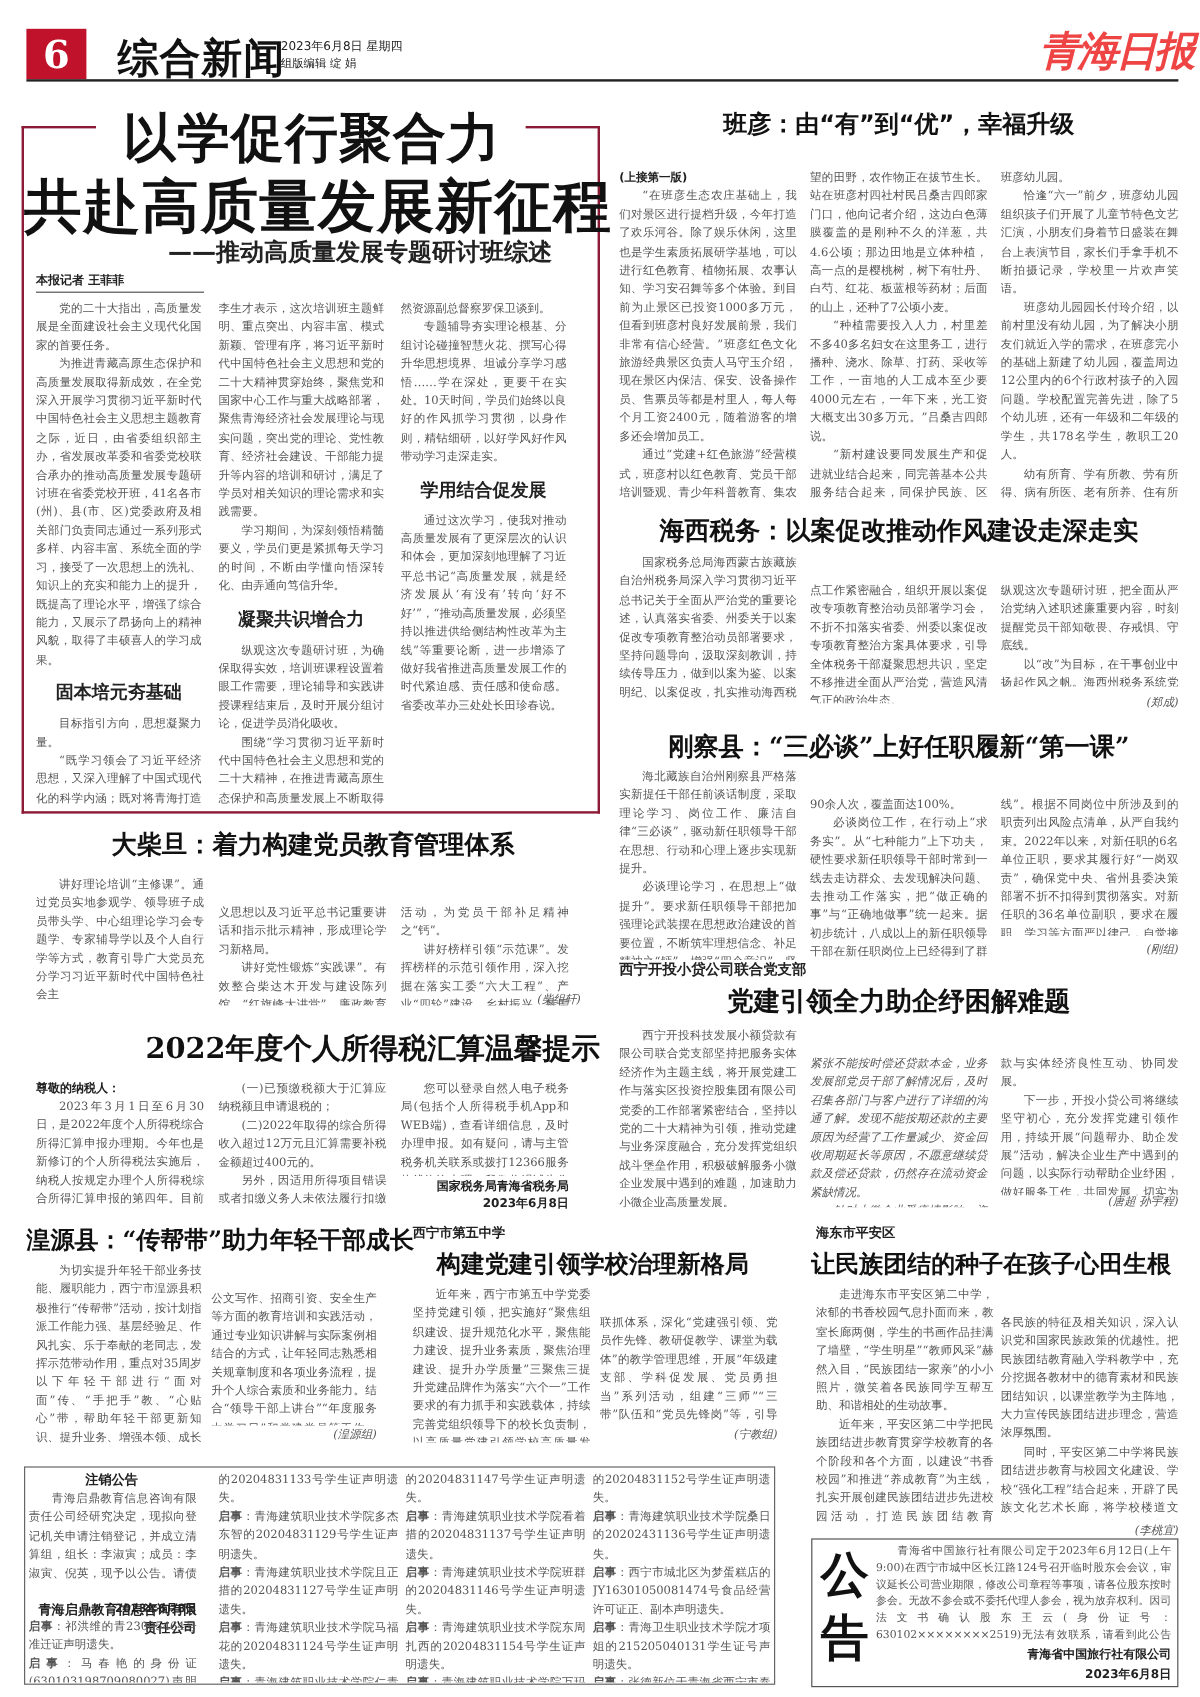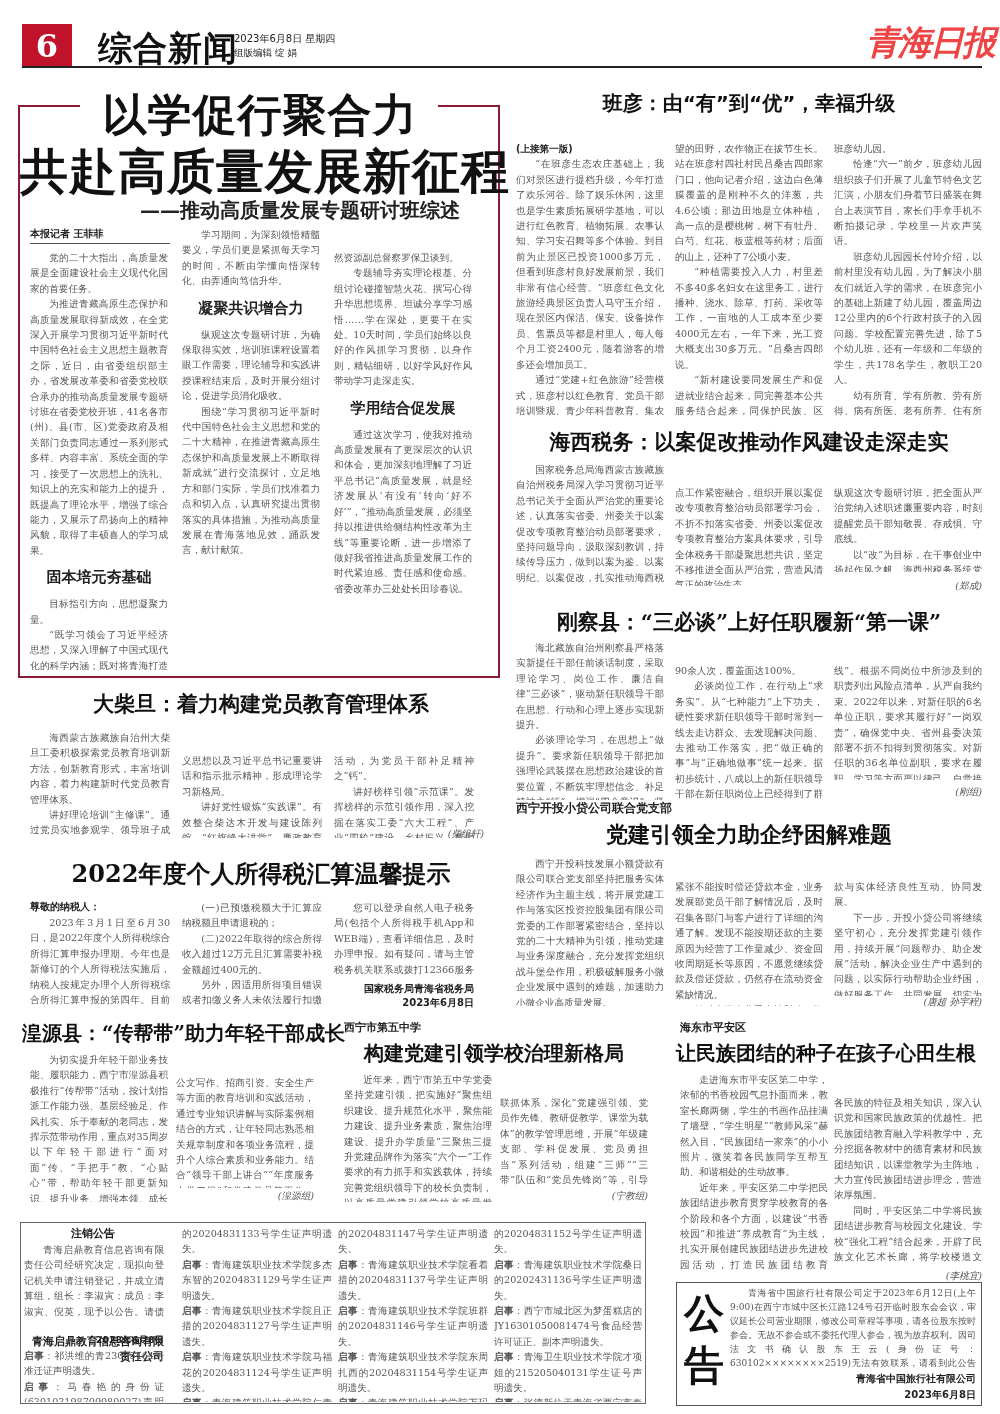--- a/index.html
+++ b/index.html
@@ -54,20 +54,21 @@
 <div class="abs txt" style="left:30px;top:250px;width:138px;height:420px;">
   <p>党的二十大指出，高质量发展是全面建设社会主义现代化国家的首要任务。</p>
   <p>为推进青藏高原生态保护和高质量发展取得新成效，在全党深入开展学习贯彻习近平新时代中国特色社会主义思想主题教育之际，近日，由省委组织部主办，省发展改革委和省委党校联合承办的推动高质量发展专题研讨班在省委党校开班，41名各市(州)、县(市、区)党委政府及相关部门负责同志通过一系列形式多样、内容丰富、系统全面的学习，接受了一次思想上的洗礼、知识上的充实和能力上的提升，既提高了理论水平，增强了综合能力，又展示了昂扬向上的精神风貌，取得了丰硕喜人的学习成果。</p>
   <p class="subhead sans">固本培元夯基础</p>
   <p>目标指引方向，思想凝聚力量。</p>
   <p>“既学习领会了习近平经济思想，又深入理解了中国式现代化的科学内涵；既对将青海打造成青藏高原生态文明高地和着力打造国家清洁能源产业高地有了深入细致的了解，又对天津推动高质量发展、坚持科教兴市人才强市发展战略进行了学习；既有天津智算中心、清华大学天津电子信息研究院专家学者们的现场教学，又有人工智能助力天津迈向高质量发展新征程的体验式教学……”</p>
 
 </div>
 
 <div class="abs txt" style="left:182px;top:227px;width:138px;height:443px;">
+  <p class="ni">李生才表示，这次培训班主题鲜明、重点突出、内容丰富、模式新颖、管理有序，将习近平新时代中国特色社会主义思想和党的二十大精神贯穿始终，聚焦党和国家中心工作与重大战略部署，聚焦青海经济社会发展理论与现实问题，突出党的理论、党性教育、经济社会建设、干部能力提升等内容的培训和研讨，满足了学员对相关知识的理论需求和实践需要。</p>
   <p>学习期间，为深刻领悟精髓要义，学员们更是紧抓每天学习的时间，不断由学懂向悟深转化、由弄通向笃信升华。</p>
   <p class="subhead sans">凝聚共识增合力</p>
   <p>纵观这次专题研讨班，为确保取得实效，培训班课程设置着眼工作需要，理论辅导和实践讲授课程结束后，及时开展分组讨论，促进学员消化吸收。</p>
   <p>围绕“学习贯彻习近平新时代中国特色社会主义思想和党的二十大精神，在推进青藏高原生态保护和高质量发展上不断取得新成就”进行交流探讨，立足地方和部门实际，学员们找准着力点和切入点，认真研究提出贯彻落实的具体措施，为推动高质量发展在青海落地见效，踊跃发言，献计献策。</p>
 
 </div>
 
 <div class="abs txt" style="left:334px;top:227px;width:138px;height:443px;">
   <p class="ni">然资源副总督察罗保卫谈到。</p>
   <p>专题辅导夯实理论根基、分组讨论碰撞智慧火花、撰写心得升华思想境界、坦诚分享学习感悟……学在深处，更要干在实处。10天时间，学员们始终以良好的作风抓学习贯彻，以身作则，精钻细研，以好学风好作风带动学习走深走实。</p>
@@ -122,34 +123,33 @@
   <p>必谈岗位工作，在行动上“求务实”。从“七种能力”上下功夫，硬性要求新任职领导干部时常到一线去走访群众、去发现解决问题、去推动工作落实，把“做正确的事”与“正确地做事”统一起来。据初步统计，八成以上的新任职领导干部在新任职岗位上已经得到了群众认可和支持，其他新任职领导干部，正在调整工作状态，各项工作“渐入佳境”。</p>
 
 </div>
 <div class="abs txt" style="left:834px;top:640px;width:148px;height:140px;">
   <p class="ni">线”。根据不同岗位中所涉及到的职责列出风险点清单，从严自我约束。2022年以来，对新任职的6名单位正职，要求其履行好“一岗双责”，确保党中央、省州县委决策部署不折不扣得到贯彻落实。对新任职的36名单位副职，要求在履职、学习等方面严以律己，自觉接受监督，带头维护制度权威，做制度执行的表率，坚决克服形式主义、官僚主义和弄虚作假行为，守住纪律和规矩的底线。</p>
 </div>
 <div class="abs txt byline-r" style="left:900px;top:784px;width:82px;">(刚组)</div>
 
 <div class="abs headline serif" style="left:22px;top:690px;width:478px;font-size:21px;">大柴旦：着力构建党员教育管理体系</div>
 <div class="abs txt" style="left:30px;top:730px;width:140px;height:108px;">
-  <p>海西蒙古族藏族自治州大柴旦工委积极探索党员教育培训新方法，创新教育形式，丰富培训内容，着力构建新时代党员教育管理体系。</p>
   <p>讲好理论培训“主修课”。通过党员实地参观学、领导班子成员带头学、中心组理论学习会专题学、专家辅导学以及个人自行学等方式，教育引导广大党员充分学习习近平新时代中国特色社会主</p>
 </div>
 <div class="abs txt" style="left:182px;top:730px;width:140px;height:108px;">
   <p class="ni">义思想以及习近平总书记重要讲话和指示批示精神，形成理论学习新格局。</p>
   <p>讲好党性锻炼“实践课”。有效整合柴达木开发与建设陈列馆、“红旗峰大讲堂”、廉政教育警示基地等红色教育基地，创新开设“红色课堂”，结合党的二十大精神宣讲、“百名干部下乡”、助企暖企春风行动等活动，各级党员领导干部深入基层开展形式多样的宣讲</p>
 </div>
 <div class="abs txt" style="left:334px;top:730px;width:140px;height:108px;">
   <p class="ni">活动，为党员干部补足精神之“钙”。</p>
   <p>讲好榜样引领“示范课”。发挥榜样的示范引领作用，深入挖掘在落实工委“六大工程”、产业“四轮”建设、乡村振兴、基层治理等各项工作中表现出色的先锋模范和优秀党员事迹，通过宣讲“身边榜样”讲述“身边故事”，激发广大党员干部担当作为的主动性和积极性。</p>
 </div>
 <div class="abs txt byline-r" style="left:400px;top:826px;width:84px;">(柴组轩)</div>
 
-<div class="abs headline serif" style="left:22px;top:858px;width:478px;font-size:24px;">2022年度个人所得税汇算温馨提示</div>
+<div class="abs headline serif" style="left:22px;top:858px;width:478px;font-size:24px;text-align:right;">2022年度个人所得税汇算温馨提示</div>
 <div class="abs sans bold" style="left:30px;top:900px;font-size:10px;">尊敬的纳税人：</div>
 <div class="abs txt" style="left:30px;top:915px;width:140px;height:92px;">
   <p>2023年3月1日至6月30日，是2022年度个人所得税综合所得汇算申报办理期。今年也是新修订的个人所得税法实施后，纳税人按规定办理个人所得税综合所得汇算申报的第四年。目前汇算申报办理期限临近尾声，请您及时办理汇算申报。如您符合下列情形之一的，及时办理汇算：</p>
 </div>
 <div class="abs txt" style="left:182px;top:900px;width:140px;height:107px;">
   <p>(一)已预缴税额大于汇算应纳税额且申请退税的；</p>
   <p>(二)2022年取得的综合所得收入超过12万元且汇算需要补税金额超过400元的。</p>
   <p>另外，因适用所得项目错误或者扣缴义务人未依法履行扣缴义务，造成2022年少申报或者未申报综合所得的，纳税人也应当依法据实办理汇算。</p>
 </div>
 <div class="abs txt" style="left:334px;top:900px;width:140px;height:80px;">
@@ -158,21 +158,21 @@
 </div>
 <div class="abs sans bold" style="left:334px;top:982px;width:140px;text-align:right;font-size:10px;">国家税务局青海省税务局</div>
 <div class="abs sans bold" style="left:334px;top:996px;width:140px;text-align:right;font-size:10px;">2023年6月8日</div>
 
 <div class="abs sans bold" style="left:516px;top:800px;font-size:12px;">西宁开投小贷公司联合党支部</div>
 <div class="abs headline serif" style="left:516px;top:820px;width:466px;font-size:22px;">党建引领全力助企纾困解难题</div>
 <div class="abs txt" style="left:516px;top:856px;width:148px;height:150px;">
   <p>西宁开投科技发展小额贷款有限公司联合党支部坚持把服务实体经济作为主题主线，将开展党建工作与落实区投资控股集团有限公司党委的工作部署紧密结合，坚持以党的二十大精神为引领，推动党建与业务深度融合，充分发挥党组织战斗堡垒作用，积极破解服务小微企业发展中遇到的难题，加速助力小微企业高质量发展。</p>
 
 </div>
-<div class="abs txt" style="left:675px;top:856px;width:148px;height:150px;">
+<div class="abs txt" style="left:675px;top:856px;width:148px;height:150px;font-style:italic;">
   <p class="ni">紧张不能按时偿还贷款本金，业务发展部党员干部了解情况后，及时召集各部门与客户进行了详细的沟通了解。发现不能按期还款的主要原因为经营了工作量减少、资金回收周期延长等原因，不愿意继续贷款及偿还贷款，仍然存在流动资金紧缺情况。</p>
   <p>针对小微企业受疫情影响、资金紧张等困难，联合党支部积极发挥党组织战斗堡垒作用，对符合条件的企业，及时将到期客户的贷款主体、延期还款、展期、以及减免罚息等方式，做到应续尽续、应延尽延，帮助企业渡过难关，更好实现小额贷款</p>
 </div>
 <div class="abs txt" style="left:834px;top:856px;width:148px;height:140px;">
   <p class="ni">款与实体经济良性互动、协同发展。</p>
   <p>下一步，开投小贷公司将继续坚守初心，充分发挥党建引领作用，持续开展“问题帮办、助企发展”活动，解决企业生产中遇到的问题，以实际行动帮助企业纾困，做好服务工作，共同发展，切实为服务小微企业工作与企业发展高质量发展作出贡献。</p>
 </div>
 <div class="abs txt byline-r" style="left:880px;top:994px;width:102px;">(唐超 孙宇程)</div>
 
 <div class="abs headline serif" style="left:22px;top:1020px;width:300px;font-size:20px;">湟源县：“传帮带”助力年轻干部成长</div>

